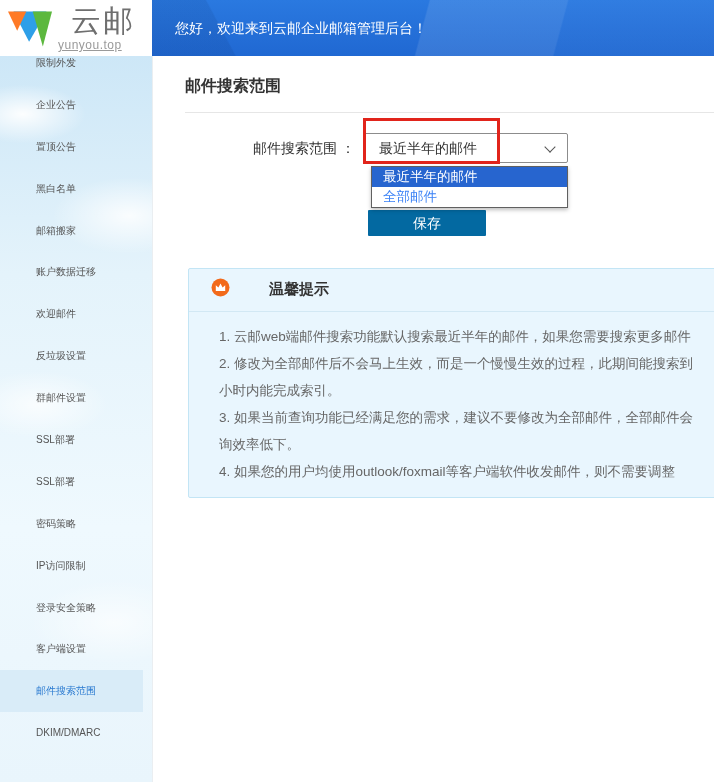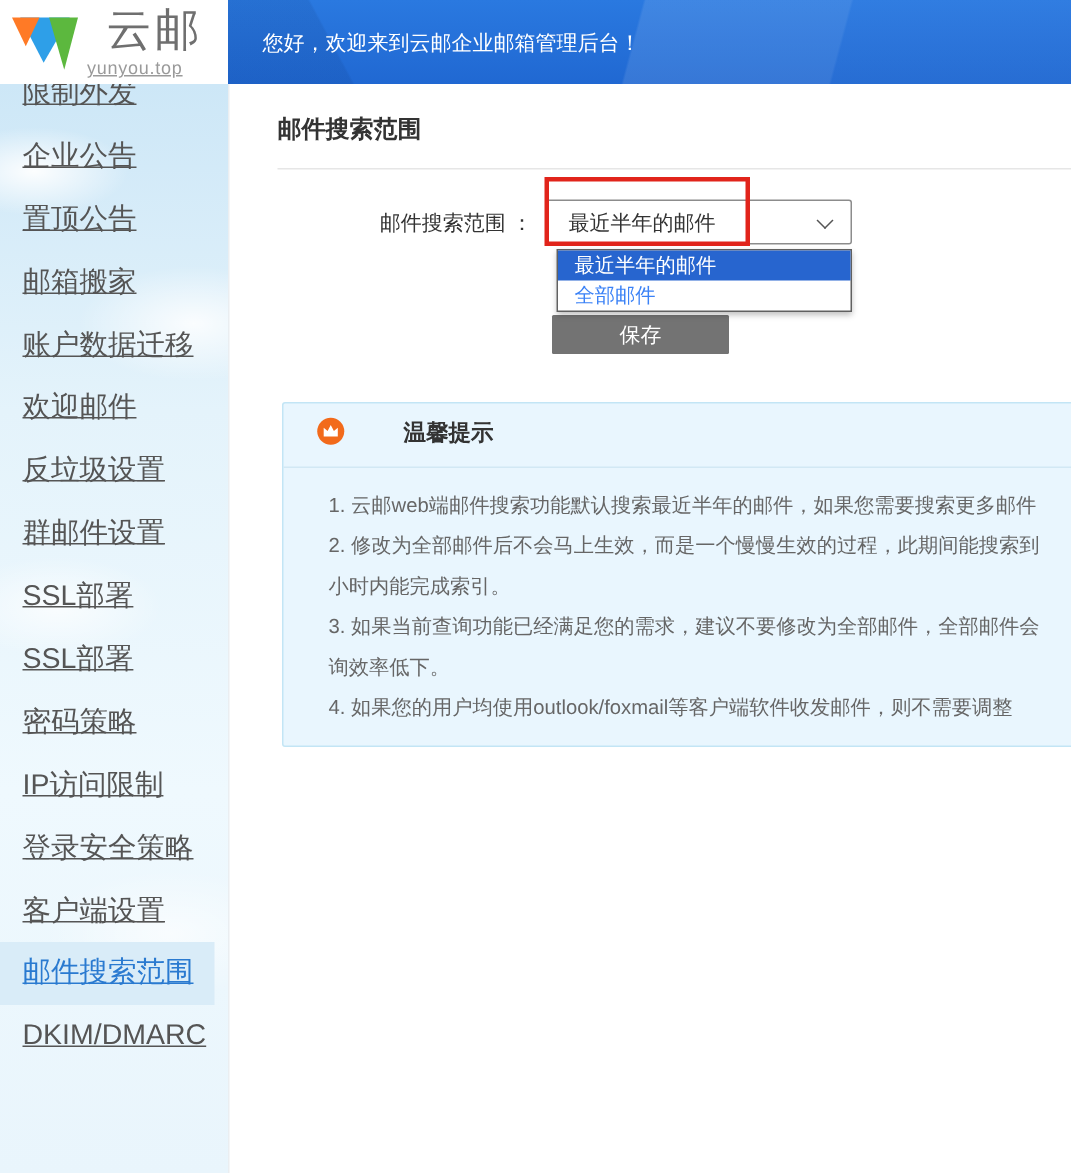--- a/index.html
+++ b/index.html
@@ -24,40 +24,40 @@
 
   
   .sidebar { position:absolute; left:0; top:56px; width:152px; height:726px; overflow:hidden;
     background:
       radial-gradient(ellipse 90px 42px at 15% 8%,  rgba(255,255,255,.95), rgba(255,255,255,0) 70%),
       radial-gradient(ellipse 110px 55px at 85% 22%, rgba(255,255,255,.85), rgba(255,255,255,0) 70%),
       radial-gradient(ellipse 100px 48px at 25% 48%, rgba(255,255,255,.75), rgba(255,255,255,0) 70%),
       radial-gradient(ellipse 120px 60px at 75% 78%, rgba(255,255,255,.65), rgba(255,255,255,0) 70%),
       linear-gradient(180deg,#cde7f7 0%, #e4f3fb 30%, #eff9fe 65%, #e9f5fc 100%); }
   .side-list { position:absolute; left:0; top:-14px; width:152px; }
-  .side-item { height:41.9px; line-height:41.9px; padding-left:15px; font-size:19px; color:#555;
-               cursor:pointer; width:143px;text-decoration:underline; }
+  .side-item { height:41.9px; line-height:41.9px; padding-left:36px; font-size:10px; color:#555;
+               cursor:pointer; width:143px; }
   .side-item.active { background:#d9ecf8; color:#2a7ad0; }
 
   
   .content { position:absolute; left:152px; top:56px; width:562px; height:726px; background:#fff; }
   .content::before { content:""; position:absolute; left:0; top:0; width:1px; height:726px; background:#eaeef1; }
   .page-title { position:absolute; left:33px; top:20px; font-size:16px; font-weight:bold; color:#333; }
   .title-divider { position:absolute; left:33px; top:56px; width:529px; height:1px; background:#e6e6e6; }
 
   .field-label { position:absolute; left:0; top:84px; width:203px; text-align:right;
                  font-size:14px; color:#333; line-height:16px;padding-left:13px; }
 
   .scope-select { position:absolute; left:212px; top:77px; width:204px; height:30px; background:#fff;
                   border:1px solid #8c8c8c; border-radius:2px; z-index:2; cursor:pointer; }
   .scope-select .value { position:absolute; left:14px; top:0; line-height:28px; font-size:14px; color:#333; }
   .chevron { position:absolute; right:13px; top:9px; width:8px; height:8px;
              border-right:1.5px solid #555; border-bottom:1.5px solid #555; transform:rotate(45deg); }
 
-  .save-btn { position:absolute; left:216px; top:154px; width:118px; height:26px; background:#737373;
+  .save-btn { position:absolute; left:216px; top:154px; width:118px; height:26px; background:#0369a1;
               color:#fff; font-size:14px; line-height:26px; text-align:center; border:none;
               border-radius:1px; z-index:1; cursor:pointer; }
 
   .dropdown { position:absolute; left:219px; top:110px; width:197px; background:#fff;
               border:1px solid #606060; box-shadow:0 2px 4px rgba(0,0,0,.25); z-index:5; }
   .dropdown .option { height:20px; line-height:20px; padding-left:11px; font-size:13.5px; color:#3b82f6; cursor:pointer; }
   .dropdown .option.highlighted { background:#2765cf; color:#fff; }
 
   .annotation-box { position:absolute; left:211px; top:62px; width:137px; height:46px;
                     border:3px solid #e1241b; z-index:10; pointer-events:none; }
@@ -95,20 +95,23 @@
 <div class="sidebar">
   <div class="side-list">
     <div class="side-item">
         <span>限制外发</span>
       </div>
       <div class="side-item">
         <span>企业公告</span>
       </div>
       <div class="side-item">
         <span>置顶公告</span>
+      </div>
+      <div class="side-item">
+        <span>黑白名单</span>
       </div>
       <div class="side-item">
         <span>邮箱搬家</span>
       </div>
       <div class="side-item">
         <span>账户数据迁移</span>
       </div>
       <div class="side-item">
         <span>欢迎邮件</span>
       </div>

